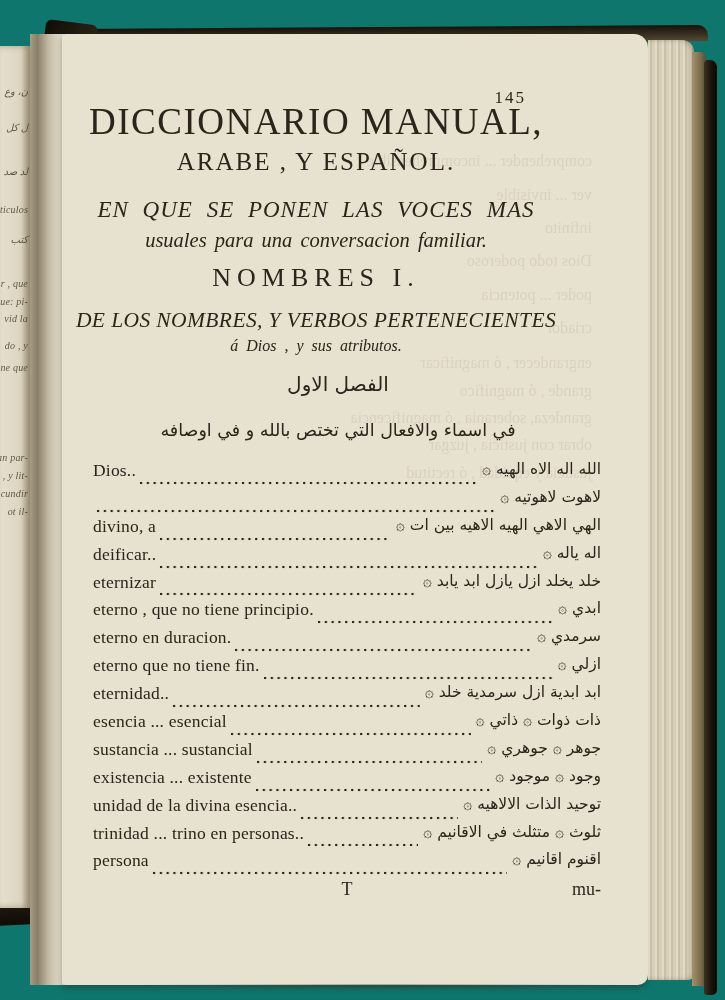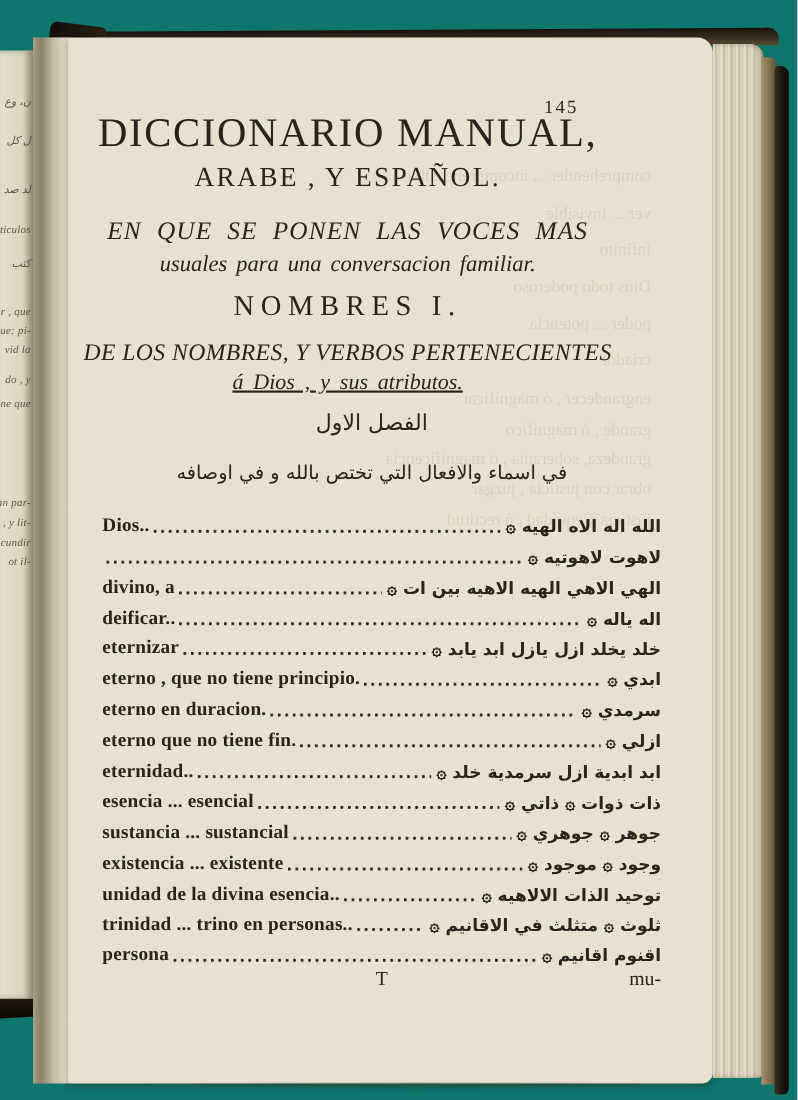--- a/index.html
+++ b/index.html
@@ -60,27 +60,27 @@
   .print{position:absolute;inset:0;}
   .pagenum{position:absolute;left:404px;top:54px;width:60px;text-align:right;
            font-size:17px;letter-spacing:2px;}
   .headings{position:absolute;left:0;width:508px;text-align:center;}
   .h-title1{top:66px;font-size:37px;letter-spacing:1.5px;white-space:nowrap;}
   .h-title2{top:114px;font-size:25px;letter-spacing:2px;}
   .h-motto1{top:163px;font-size:23px;font-style:italic;letter-spacing:1px;word-spacing:7px;white-space:nowrap;}
   .h-motto2{top:195px;font-size:20.5px;font-style:italic;word-spacing:3px;}
   .h-article{top:229px;font-size:26px;letter-spacing:6px;}
   .h-section1{top:274px;font-size:21.5px;font-style:italic;white-space:nowrap;letter-spacing:.4px;}
-  .h-section2{top:303px;font-size:20px;font-style:italic;word-spacing:4px;text-decoration:underline;}
+  .h-section2{top:303px;font-size:16px;font-style:italic;word-spacing:4px;}
   .arabic{font-family:"DejaVu Sans", sans-serif;}
   .h-ar1{top:338px;left:20px;width:512px;font-size:20px;}
   .h-ar2{top:386px;left:20px;width:512px;font-size:17.5px;}
 
   .entries{position:absolute;left:31px;top:426px;width:508px;}
-  .entry-row{display:flex;align-items:flex-end;height:27.9px;font-weight:bold;}
+  .entry-row{display:flex;align-items:flex-start;height:27.9px;}
   .entry-row .es{font-size:17.5px;white-space:nowrap;letter-spacing:.2px;}
   .entry-row .leader{flex:1;align-self:flex-end;height:9px;margin:0 5px 0 3px;min-width:8px;
       background-image:radial-gradient(circle at 2px 4px, #2b241b 1.15px, rgba(0,0,0,0) 1.6px);
       background-size:6.8px 9px;background-repeat:repeat-x;}
   .entry-row .ar{font-family:"DejaVu Sans", sans-serif;font-size:15.5px;white-space:nowrap;}
 
   .footer-row{position:absolute;left:31px;top:845px;width:508px;height:24px;font-size:18px;}
   .sig{position:absolute;left:0;width:100%;text-align:center;}
   .catch{position:absolute;right:0;}
 </style>

